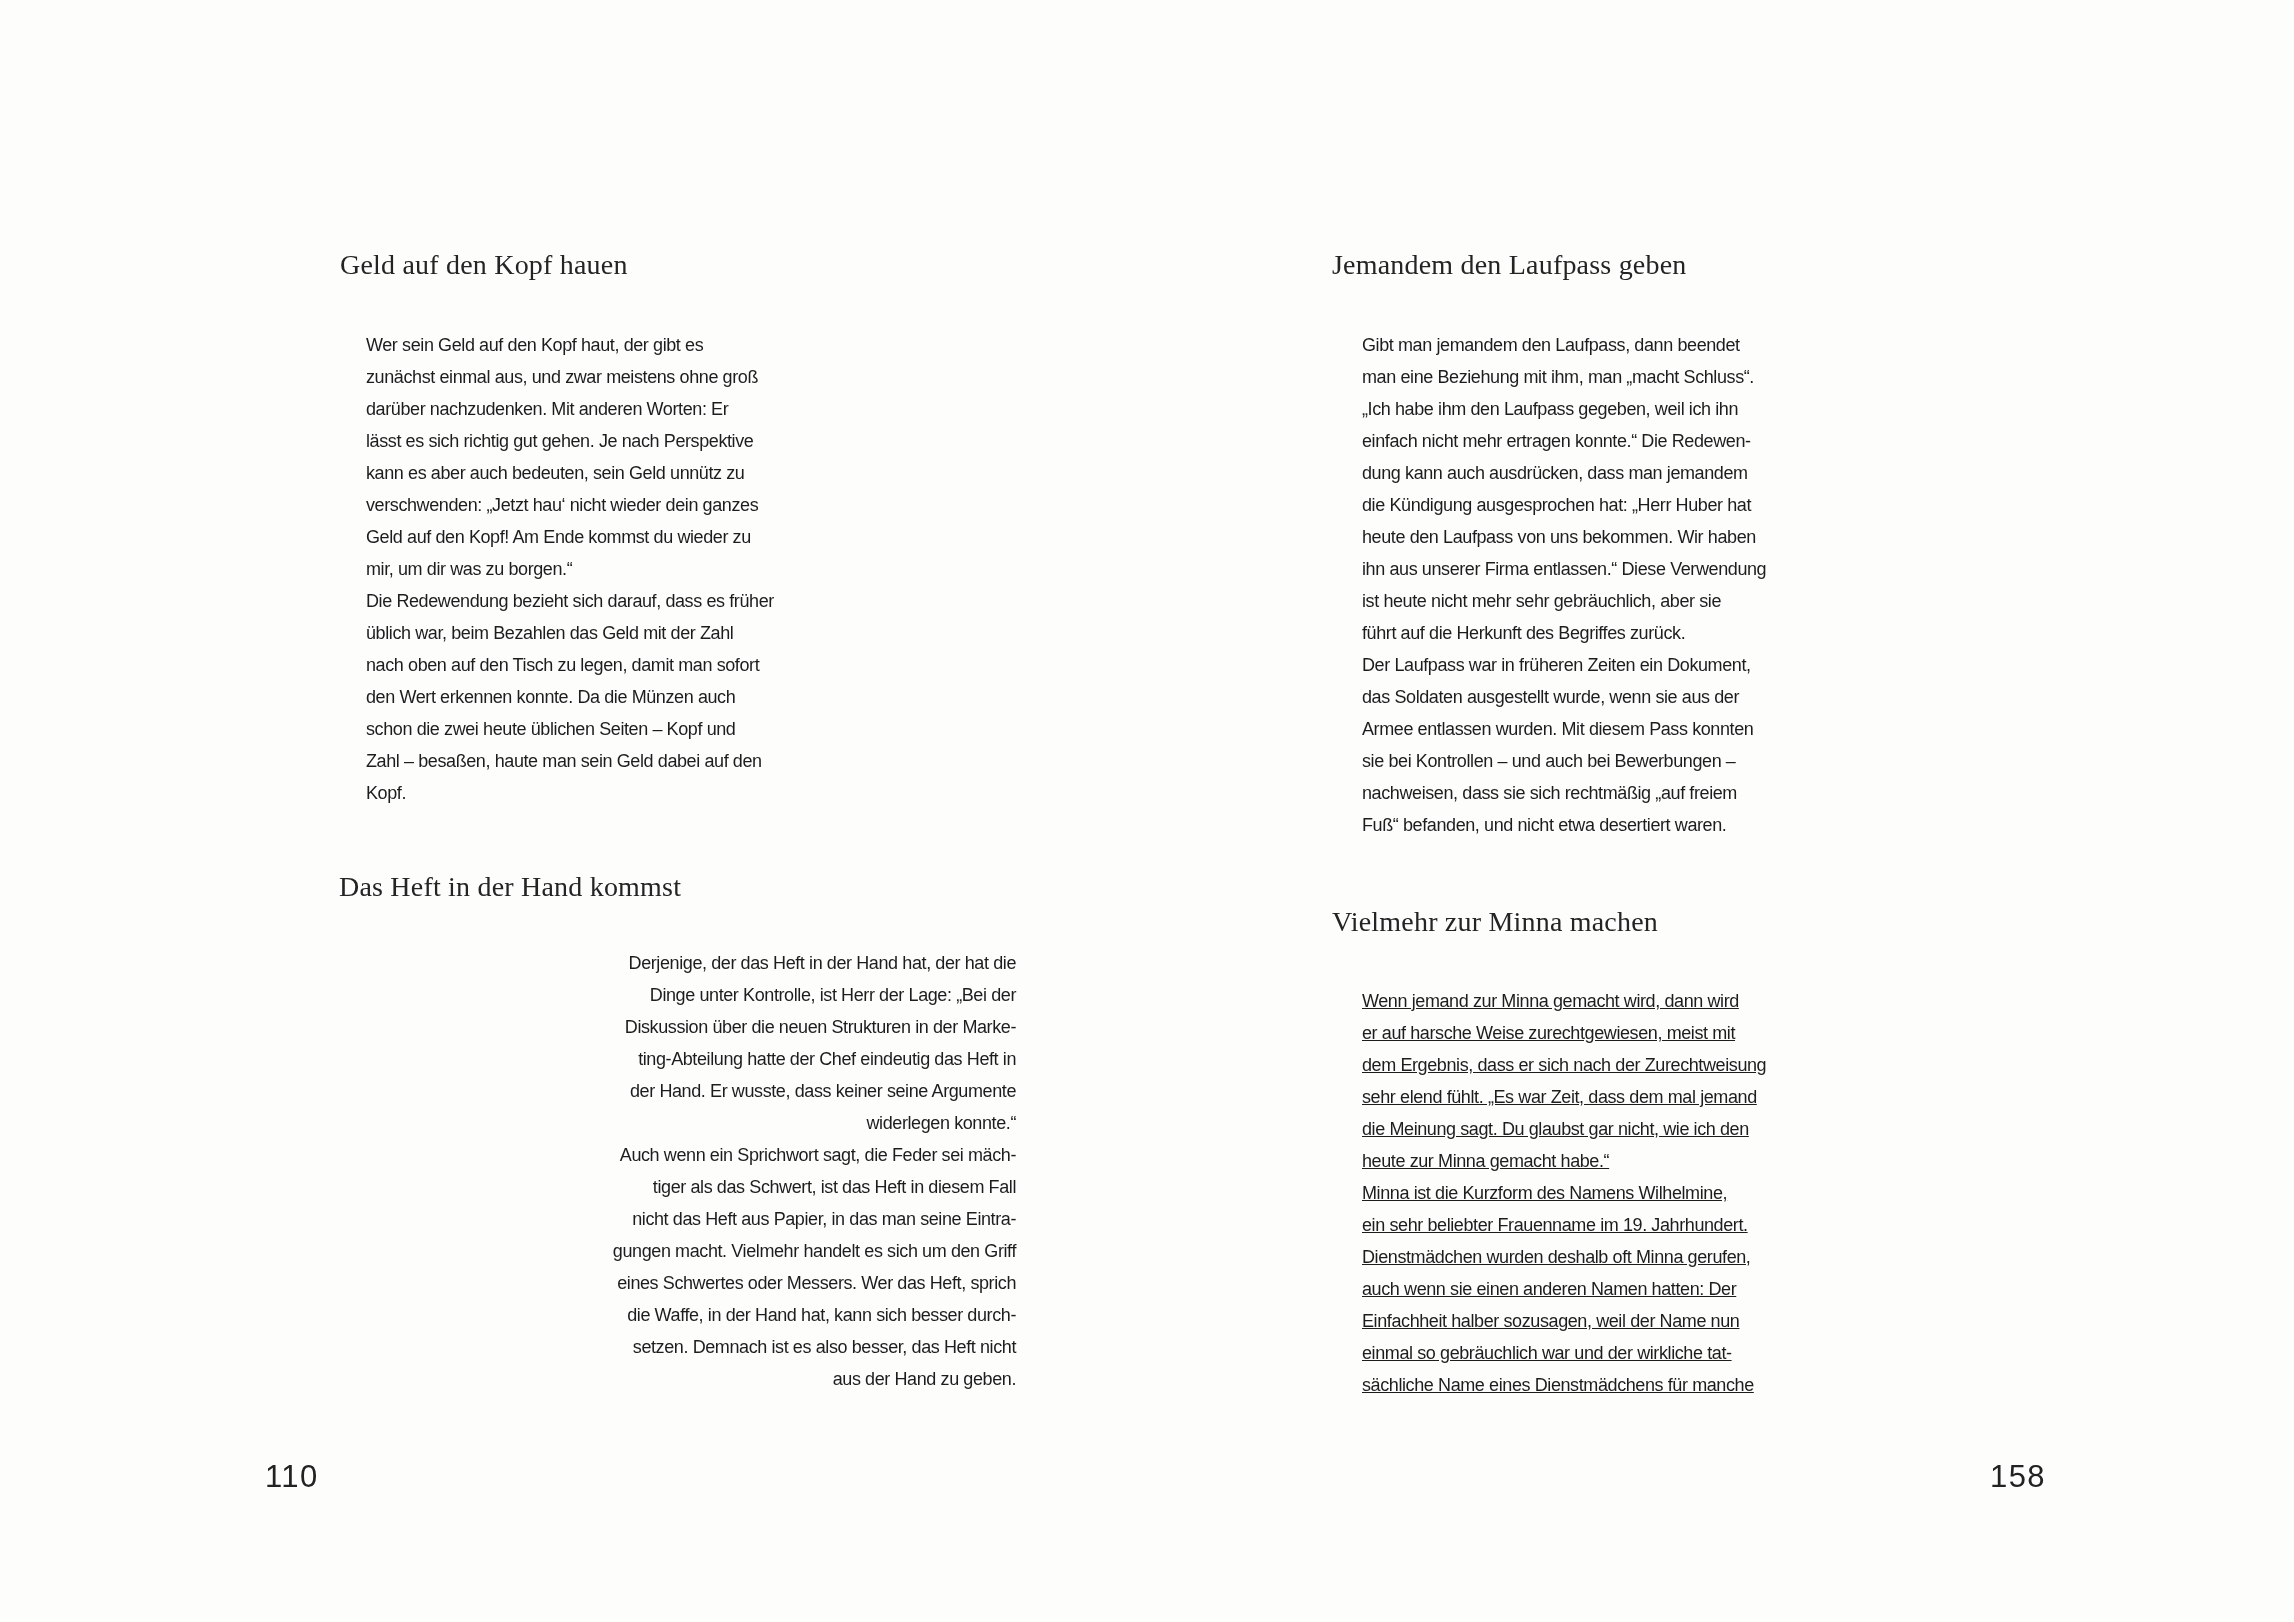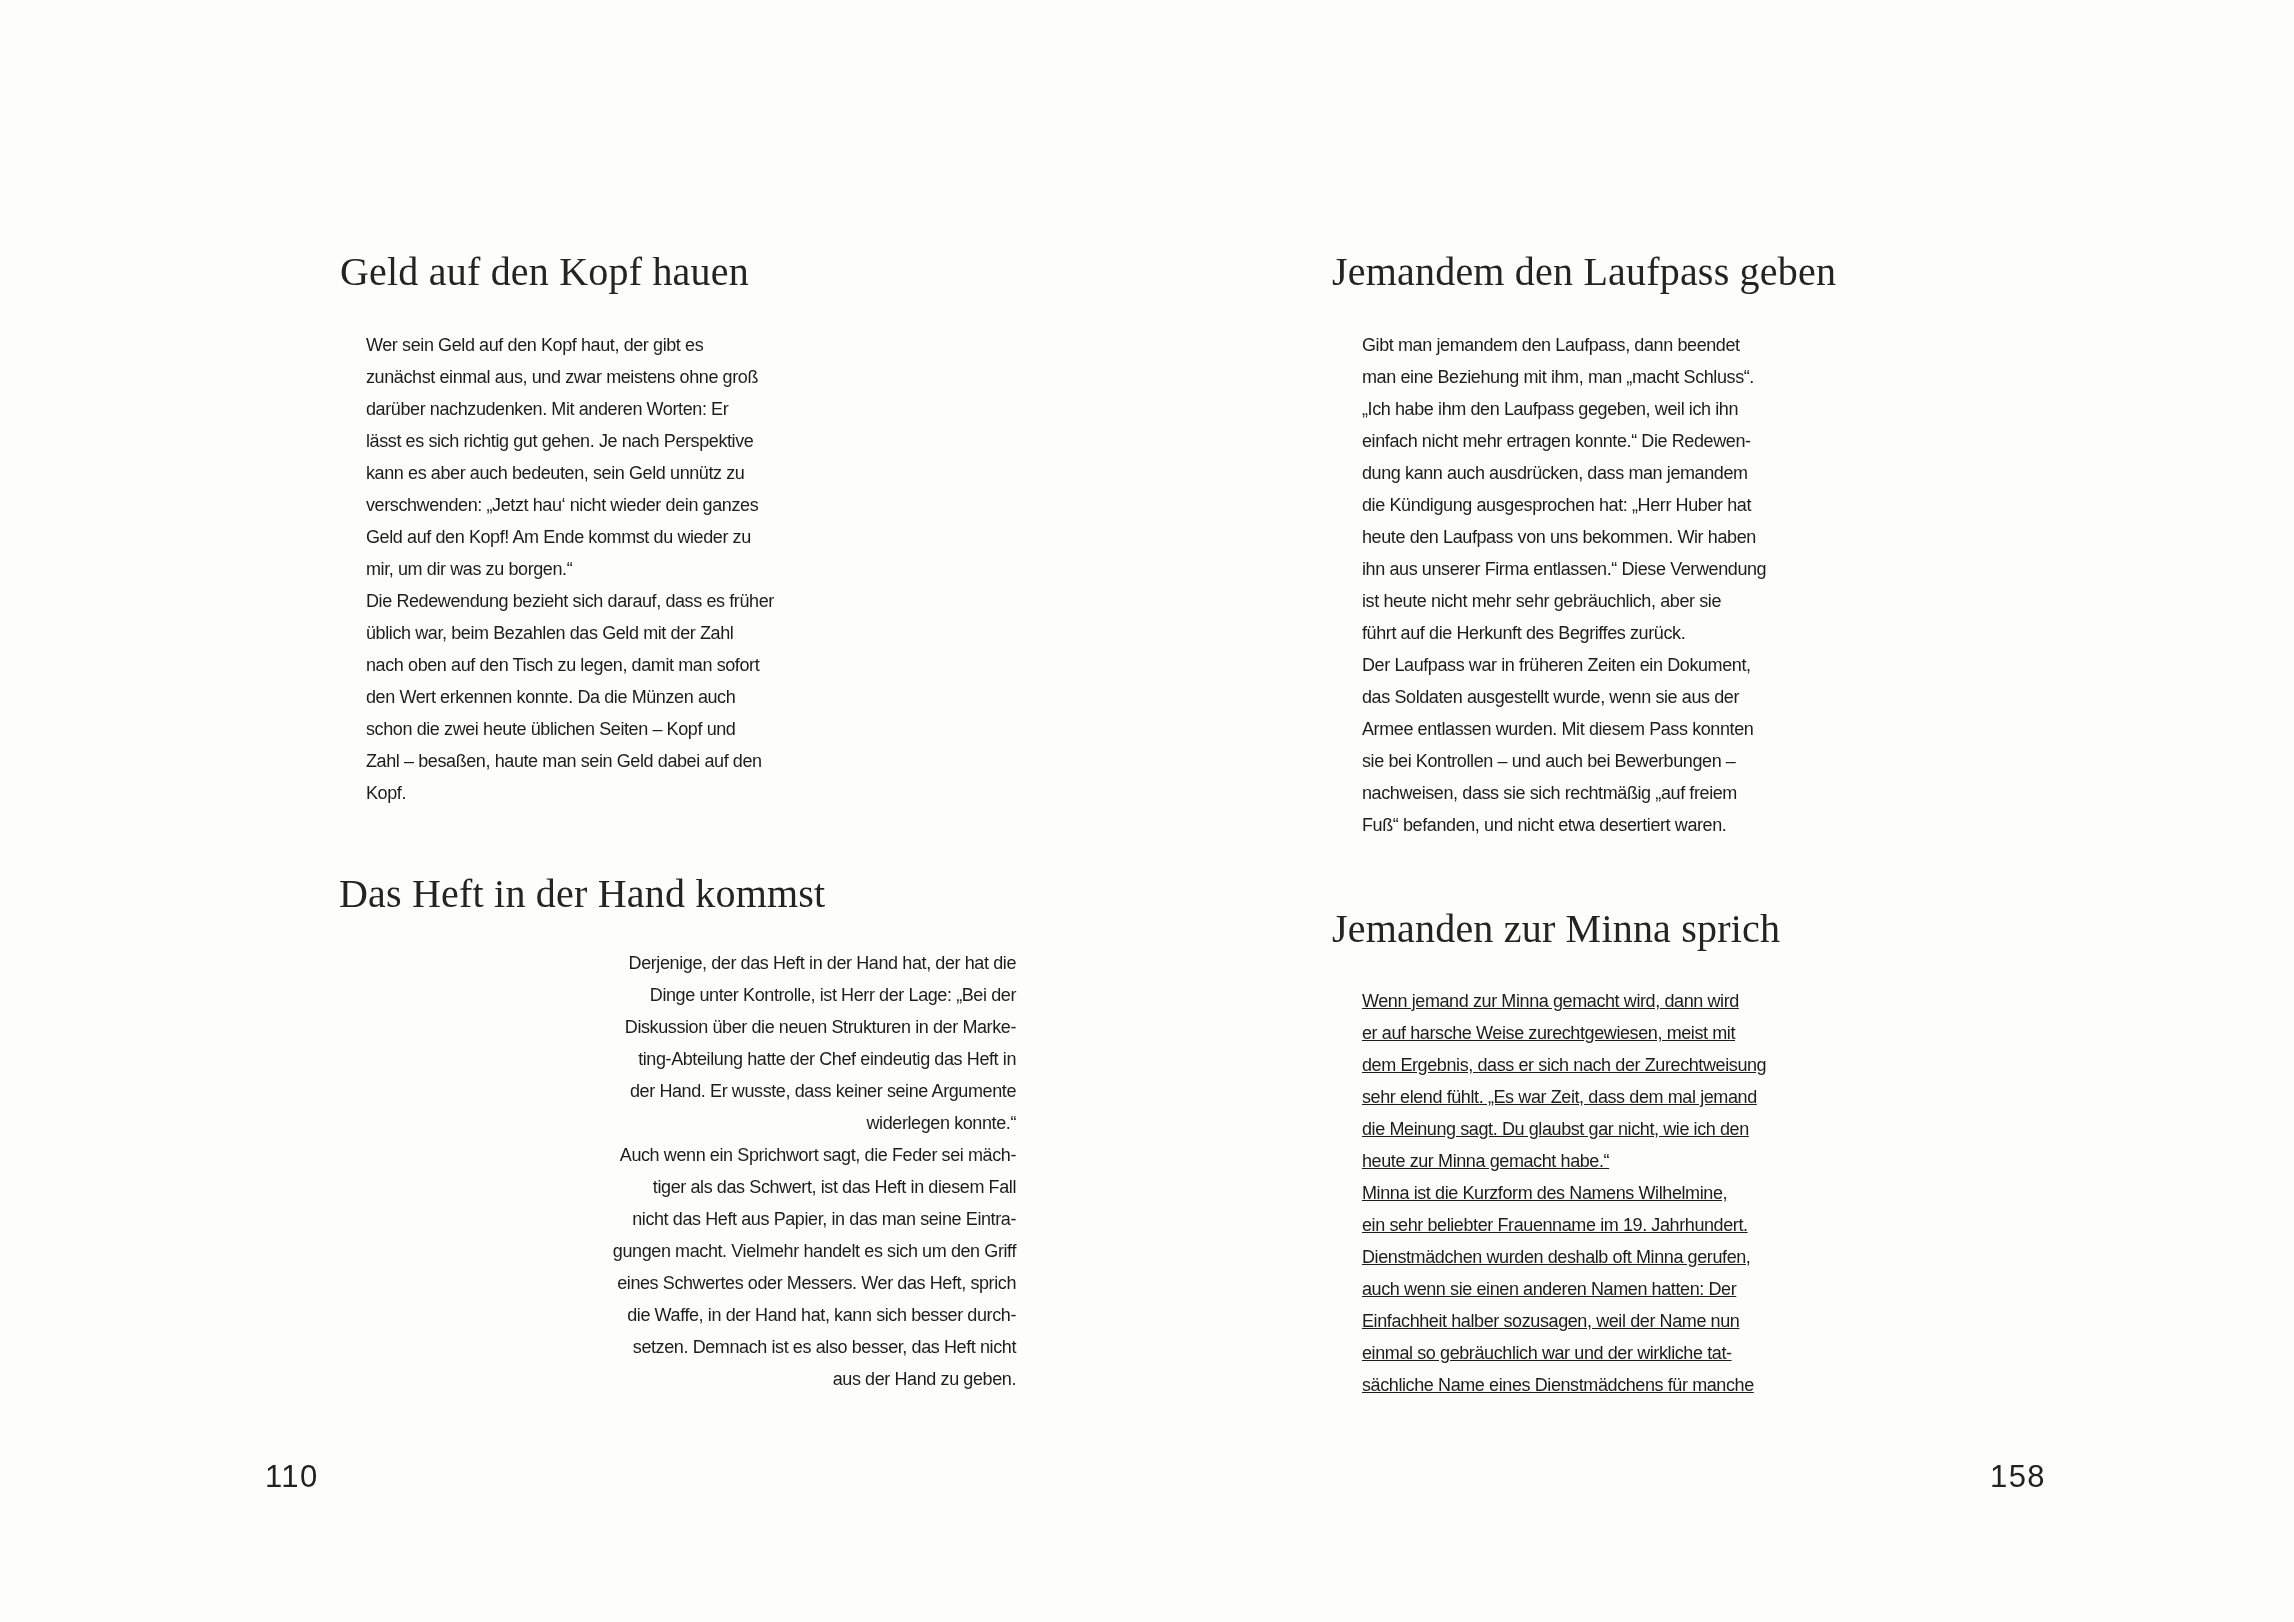--- a/index.html
+++ b/index.html
@@ -14,21 +14,21 @@
     background: #fdfdfc;
     color: #1d1d1d;
     font-family: "Liberation Sans", sans-serif;
     overflow: hidden;
   }
   .section-heading {
     position: absolute;
     margin: 0;
     font-family: "Liberation Serif", "DejaVu Serif", serif;
     font-weight: 400;
-    font-size: 40px;
+    font-size: 28px;
     line-height: 1.1;
     letter-spacing: 0.2px;
     color: #242424;
     white-space: nowrap;
   }
   .body-block {
     position: absolute;
     font-size: 18px;
     line-height: 32px;
     letter-spacing: -0.4px;
@@ -109,21 +109,21 @@
 ihn aus unserer Firma entlassen.“ Diese Verwendung
 ist heute nicht mehr sehr gebräuchlich, aber sie
 führt auf die Herkunft des Begriffes zurück.
 Der Laufpass war in früheren Zeiten ein Dokument,
 das Soldaten ausgestellt wurde, wenn sie aus der
 Armee entlassen wurden. Mit diesem Pass konnten
 sie bei Kontrollen – und auch bei Bewerbungen –
 nachweisen, dass sie sich rechtmäßig „auf freiem
 Fuß“ befanden, und nicht etwa desertiert waren.</div>
 
-    <h2 class="section-heading rp-h2">Jemanden zur Minna sprich</h2>
+    <h2 class="section-heading rp-h2">Vielmehr zur Minna machen</h2>
     <div class="body-block rp-b2">Wenn jemand zur Minna gemacht wird, dann wird
 er auf harsche Weise zurechtgewiesen, meist mit
 dem Ergebnis, dass er sich nach der Zurechtweisung
 sehr elend fühlt. „Es war Zeit, dass dem mal jemand
 die Meinung sagt. Du glaubst gar nicht, wie ich den
 heute zur Minna gemacht habe.“
 Minna ist die Kurzform des Namens Wilhelmine,
 ein sehr beliebter Frauenname im 19. Jahrhundert.
 Dienstmädchen wurden deshalb oft Minna gerufen,
 auch wenn sie einen anderen Namen hatten: Der

